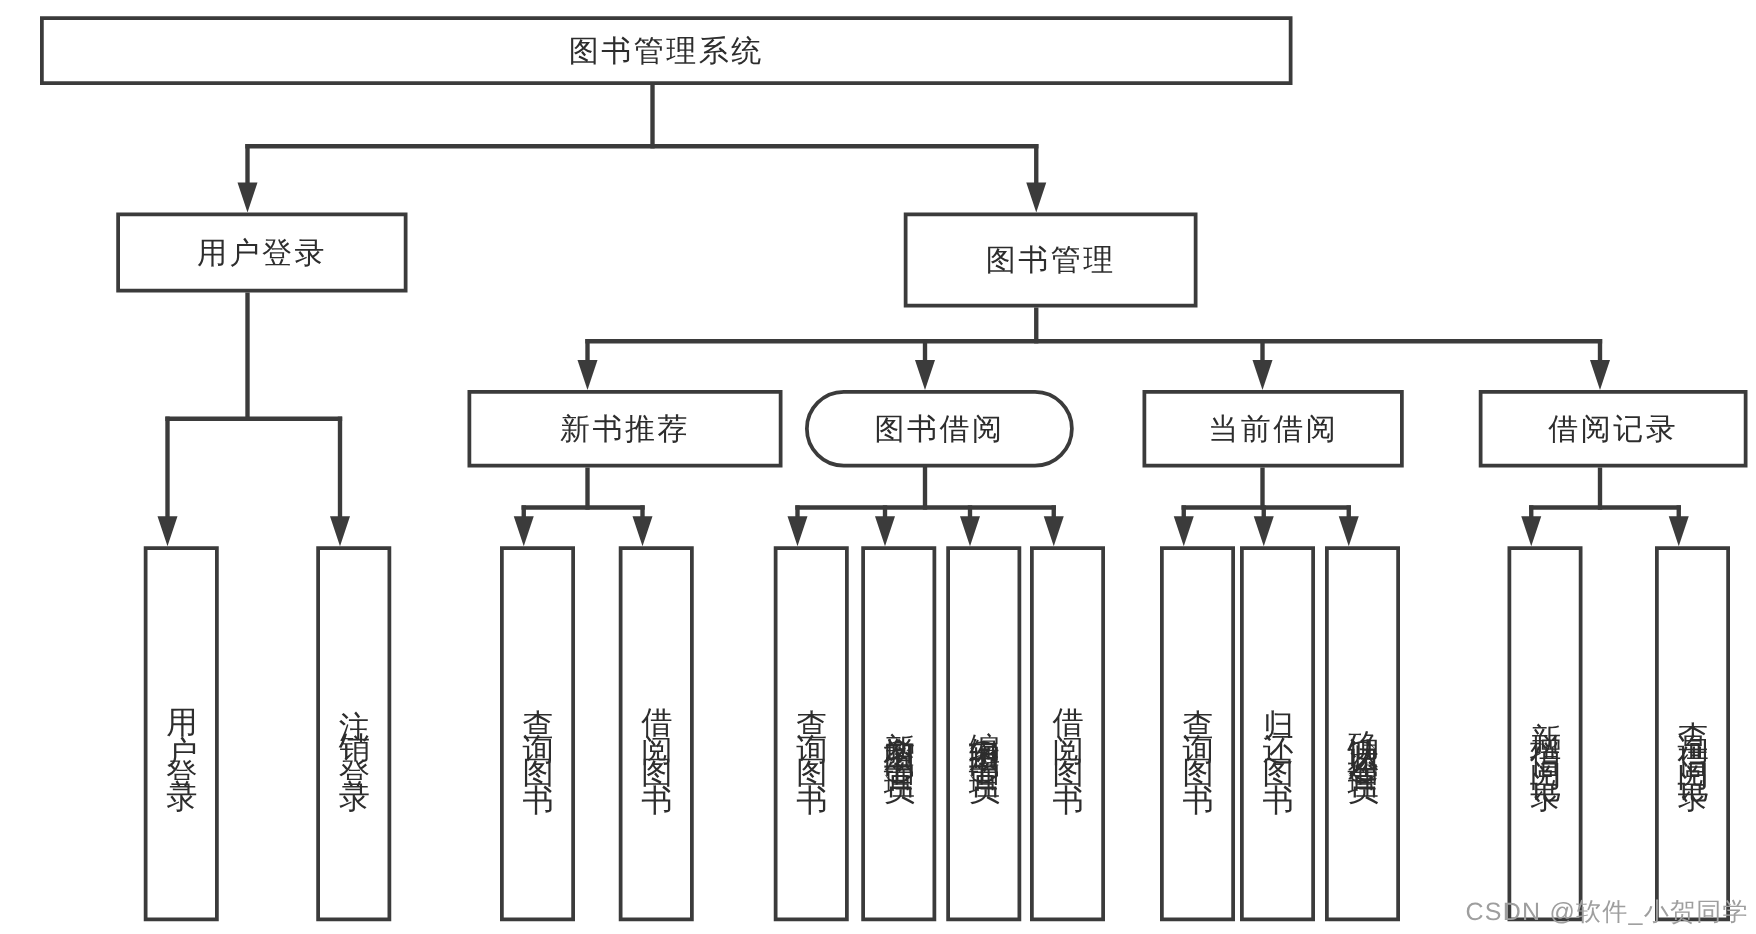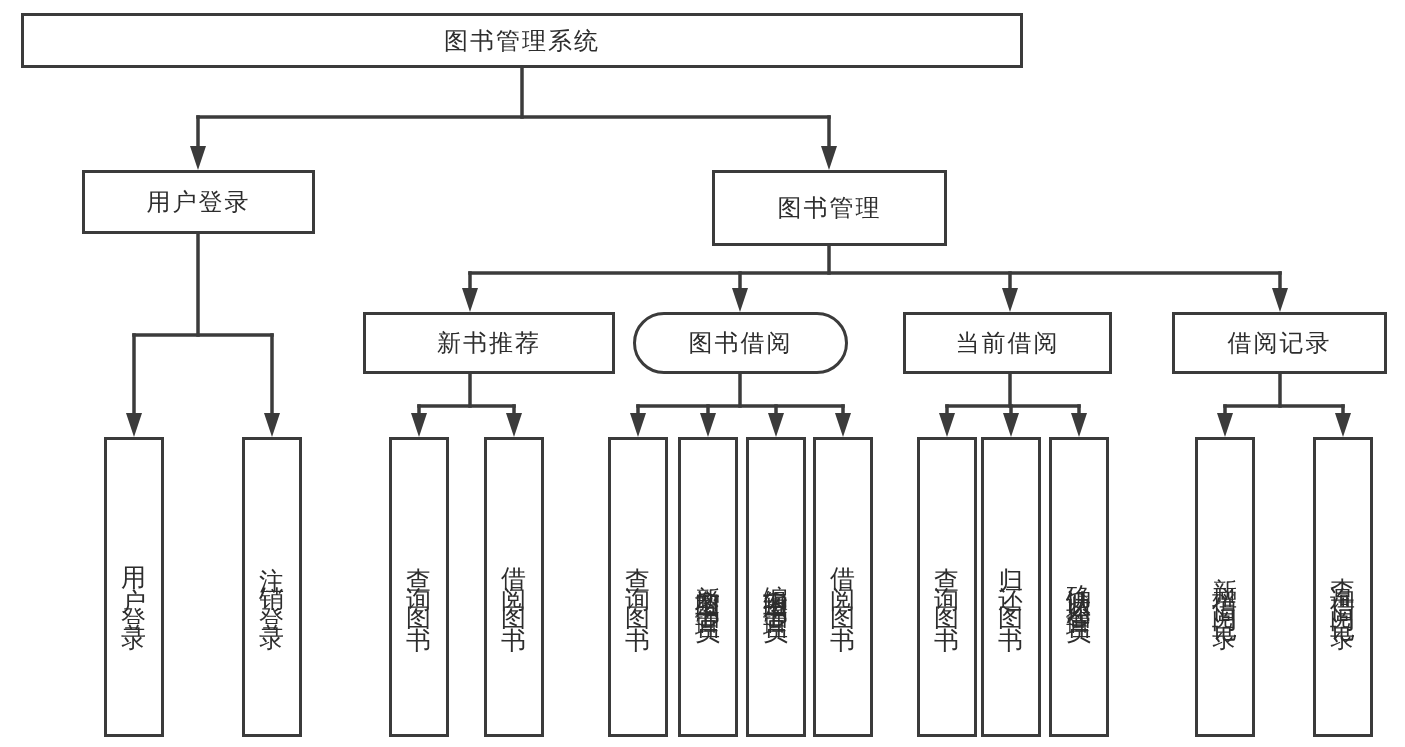--- a/index.html
+++ b/index.html
@@ -24,20 +24,21 @@
   }
   .node {
     position: absolute;
     box-sizing: border-box;
     border: 3px solid #3b3b3b;
     background: #ffffff;
     color: #2d2d2d;
     display: flex;
     align-items: center;
     justify-content: center;
+    margin-left: 11px;
   }
   .hbox {
     font-size: 24px;
     letter-spacing: 2px;
     white-space: nowrap;
   }
   .vbox {
     width: 60px;
     height: 300px;
     top: 437px;
@@ -149,13 +150,14 @@
   <div class="node vbox sp-tight" style="left:746px;">编辑图书（管理员）</div>
   <div class="node vbox sp-wide" style="left:813px;">借阅图书</div>
 
   <div class="node vbox sp-wide" style="left:917px;">查询图书</div>
   <div class="node vbox sp-wide" style="left:981px;">归还图书</div>
   <div class="node vbox sp-tight" style="left:1049px;">确认归还（管理员）</div>
 
   <div class="node vbox sp-med" style="left:1195px;">新增借阅记录</div>
   <div class="node vbox sp-med" style="left:1313px;">查询借阅记录</div>
 
+  <div class="watermark">CSDN @软件_小贺同学</div>
 </div>
 
 </body></html>

